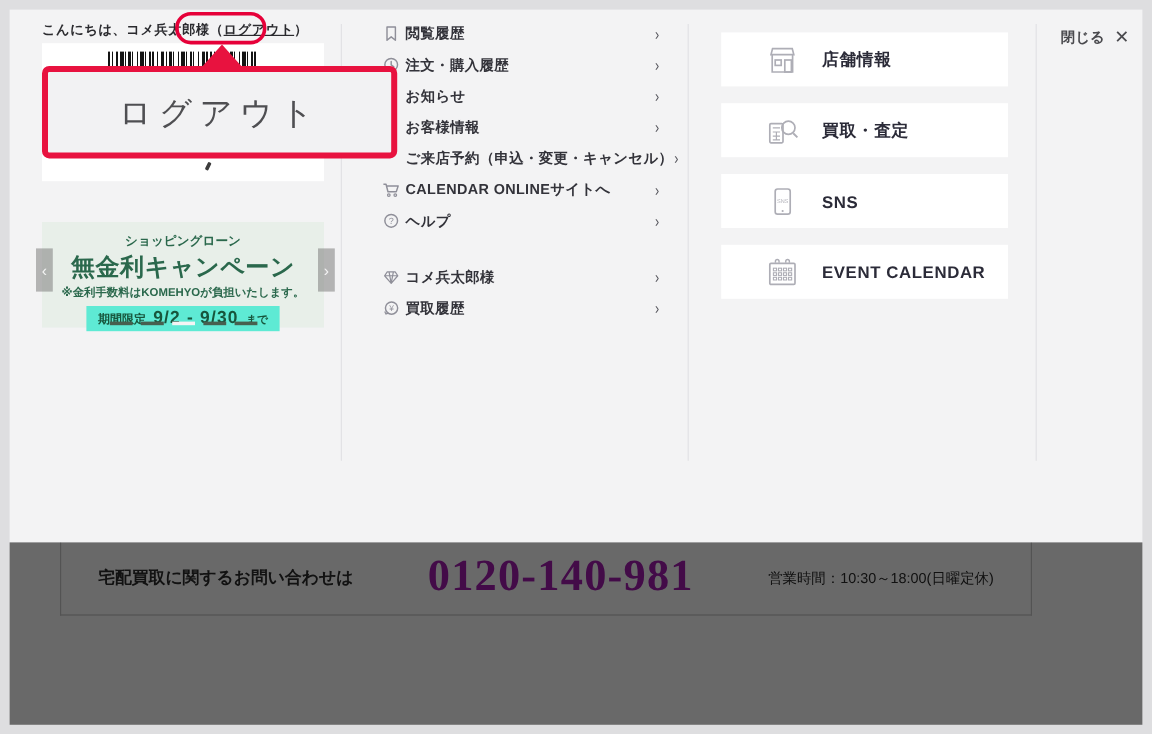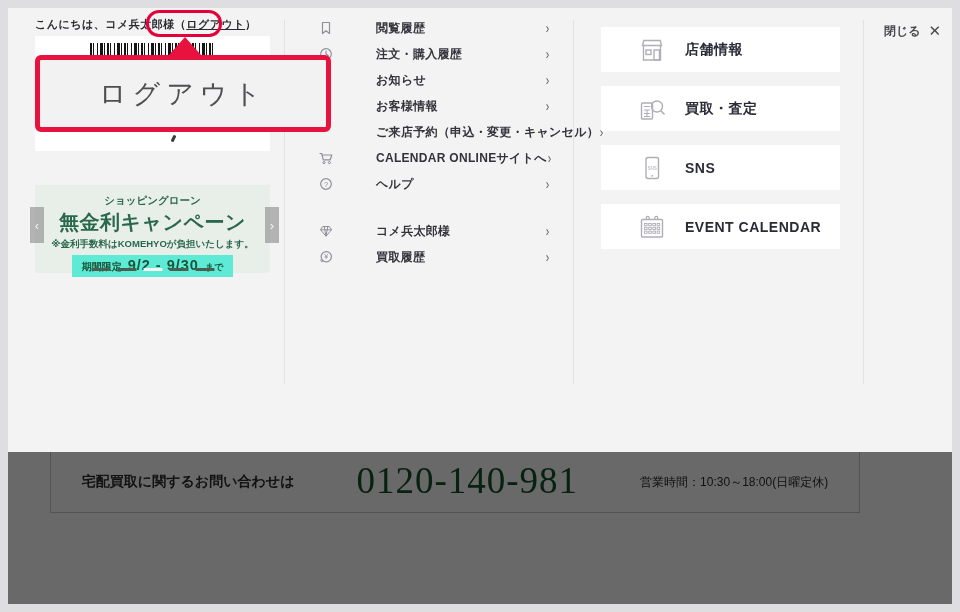--- a/index.html
+++ b/index.html
@@ -48,41 +48,41 @@
   .dash.light { background:#f4f4f4; }
   .car-arrow { position:absolute; width:14px; height:36px; top:199px; background:rgba(125,125,125,.55);
     color:#f4f4f4; display:flex; align-items:center; justify-content:center; font-size:13px; cursor:pointer; z-index:2; }
   .car-prev { left:22px; } .car-next { left:257px; }
 
   
   .menu-list { position:absolute; left:292px; width:252px; }
   .menu-primary { top:7px; } .menu-secondary { top:210px; }
   .menu-row { position:relative; height:26px; display:flex; align-items:center; padding-left:38px; cursor:pointer; }
   .menu-row .row-icon { position:absolute; left:18px; top:5px; width:16px; height:16px; }
-  .menu-row .row-label { font-size:12px; font-weight:600; color:#33333a; letter-spacing:.3px; white-space:nowrap;margin-left:38px; }
+  .menu-row .row-label { font-size:12px; font-weight:600; color:#33333a; letter-spacing:.3px; white-space:nowrap; }
   .menu-row .chev { margin-left:auto; color:#55555c; font-size:14px; line-height:1; transform:scaleX(.75); padding-right:2px; }
 
   
   .quick-card { position:absolute; left:593px; width:239px; height:45px; background:#fff;
     display:flex; align-items:center; padding-left:36px; cursor:pointer; }
   .qc1 { top:19px; } .qc2 { top:78px; } .qc3 { top:137px; } .qc4 { top:196px; }
   .quick-card .q-icon { width:30px; height:30px; flex:0 0 30px; }
   .quick-card .q-label { margin-left:18px; font-size:14px; font-weight:bold; color:#2b2b38; letter-spacing:.5px; white-space:nowrap; }
 
   
   .close-btn { position:absolute; left:876px; top:14px; display:flex; align-items:center; gap:8px; cursor:pointer; }
   .close-btn .close-label { font-size:12px; color:#4a4a4e; font-weight:600; }
   .close-btn .close-x { font-size:15px; color:#4a4a4e; }
 
   
   .bottom-section { position:absolute; left:0; top:444px; width:944px; height:152px; background:#ffffff; }
   .contact-box { position:absolute; left:42px; top:0; width:810px; height:61px;
     border:1px solid #c9c9c9; border-top:none; display:flex; align-items:center; justify-content:center; gap:62px; }
   .contact-box .c-label { font-size:14px; font-weight:bold; color:#2c2c2c; }
-  .contact-box .c-phone { font-family:"Liberation Serif","DejaVu Serif",serif; font-size:37px; color:#14532d; letter-spacing:1px; margin-top:-4px; }
+  .contact-box .c-phone { font-family:"Liberation Serif","DejaVu Serif",serif; font-size:37px; color:#a21caf; letter-spacing:1px; margin-top:-4px;font-weight:bold; }
   .contact-box .c-hours { font-size:12px; color:#2a2a2a; }
   .dim-overlay { position:absolute; inset:0; background:rgba(0,0,0,.59); }
 </style>
 </head>
 <body>
 
 <div class="stage">
   <div class="page">
 
     <div class="menu-panel">

